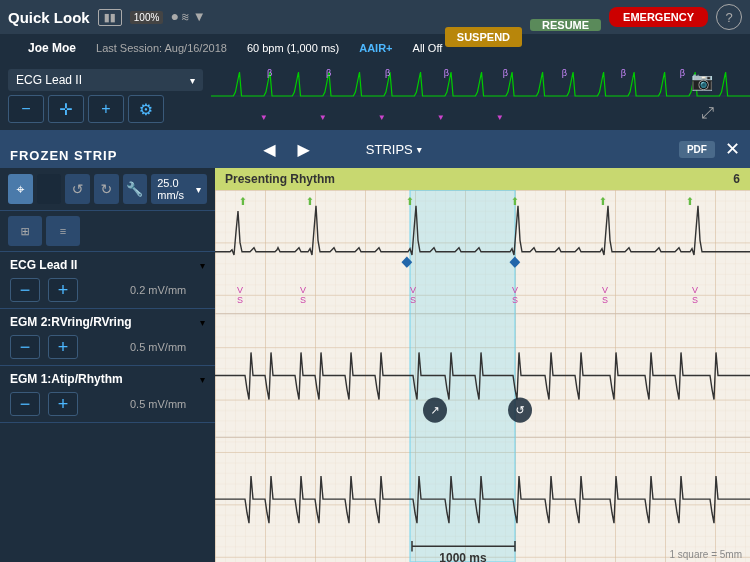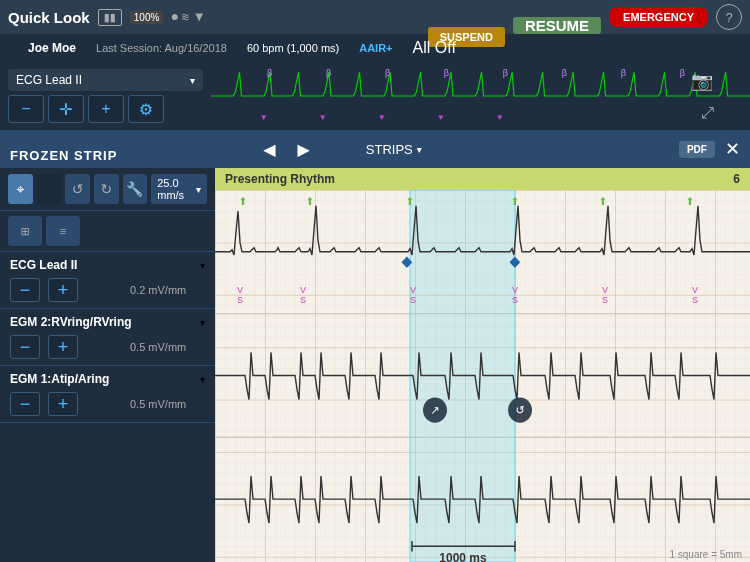--- a/index.html
+++ b/index.html
@@ -7,34 +7,34 @@
 
     
     .top-header {
       display: flex; align-items: center; background: #2c3e50; height: 34px;
       padding: 0 8px; gap: 8px;
     }
     .quick-look-label { color: #fff; font-size: 15px; font-weight: 600; }
     .percent-badge { background: #444; color: #fff; font-size: 10px; padding: 1px 4px; border-radius: 2px; }
     .spacer { flex: 1; }
     .btn-suspend { background: #b8860b; color: #fff; font-size: 11px; font-weight: 700; padding: 4px 12px; border: none; border-radius: 3px; cursor: pointer; margin-top: 40px; }
-    .btn-resume { background: #5a8a5a; color: #fff; font-size: 15px; font-weight: 700; padding: 0 12px; border: none; border-radius: 3px; cursor: pointer; margin-top: 16px; }
+    .btn-resume { background: #5a8a5a; color: #fff; font-size: 11px; font-weight: 700; padding: 0 12px; border: none; border-radius: 3px; cursor: pointer; margin-top: 16px; }
     .btn-emergency { background: #cc0000; color: #fff; font-size: 11px; font-weight: 700; padding: 4px 14px; border: none; border-radius: 8px; cursor: pointer; }
     .btn-help { background: #2c3e50; color: #aaa; font-size: 13px; width: 26px; height: 26px; border: 1px solid #aaa; border-radius: 50%; cursor: pointer; display: flex; align-items: center; justify-content: center; }
 
     
     .patient-bar {
       display: flex; align-items: center; background: #1e2e3e; height: 28px;
       padding: 0 28px; gap: 20px;
     }
     .patient-name { color: #fff; font-size: 12px; font-weight: 600; }
     .patient-info { color: #aaa; font-size: 11px; }
     .patient-rate { color: #fff; font-size: 11px; }
     .patient-mode { color: #4db8ff; font-size: 11px; font-weight: 600; }
-    .patient-alloff { color: #fff; font-size: 16px; }
+    .patient-alloff { color: #fff; font-size: 11px; }
 
     
     .ecg-strip-area {
       background: #1e2e3e; height: 68px; position: relative; overflow: hidden;
       display: flex; align-items: center;
     }
     .ecg-strip-left { display: flex; flex-direction: column; gap: 4px; padding: 6px 8px; min-width: 210px; }
     .ecg-lead-selector { background: #2c3e50; color: #fff; font-size: 12px; padding: 4px 8px; border-radius: 3px; display: flex; align-items: center; justify-content: space-between; width: 195px; cursor: pointer; }
     .ecg-controls { display: flex; gap: 4px; }
     .ecg-btn { background: #1a2a3a; color: #4db8ff; font-size: 16px; width: 36px; height: 28px; border: 1px solid #3a5a7a; border-radius: 3px; cursor: pointer; display: flex; align-items: center; justify-content: center; }
@@ -208,21 +208,21 @@
       </div>
       <div class="channel-controls">
         <button class="ch-btn">−</button>
         <button class="ch-btn">+</button>
         <span class="ch-value">0.5 mV/mm</span>
       </div>
     </div>
 
     <div class="channel-section">
       <div class="channel-header">
-        <span class="channel-name">EGM 1:Atip/Aring</span>
+        <span class="channel-name">EGM 1:Atip/Rhythm</span>
         <span class="chevron">▾</span>
       </div>
       <div class="channel-controls">
         <button class="ch-btn">−</button>
         <button class="ch-btn">+</button>
         <span class="ch-value">0.5 mV/mm</span>
       </div>
     </div>
   </div>
 

